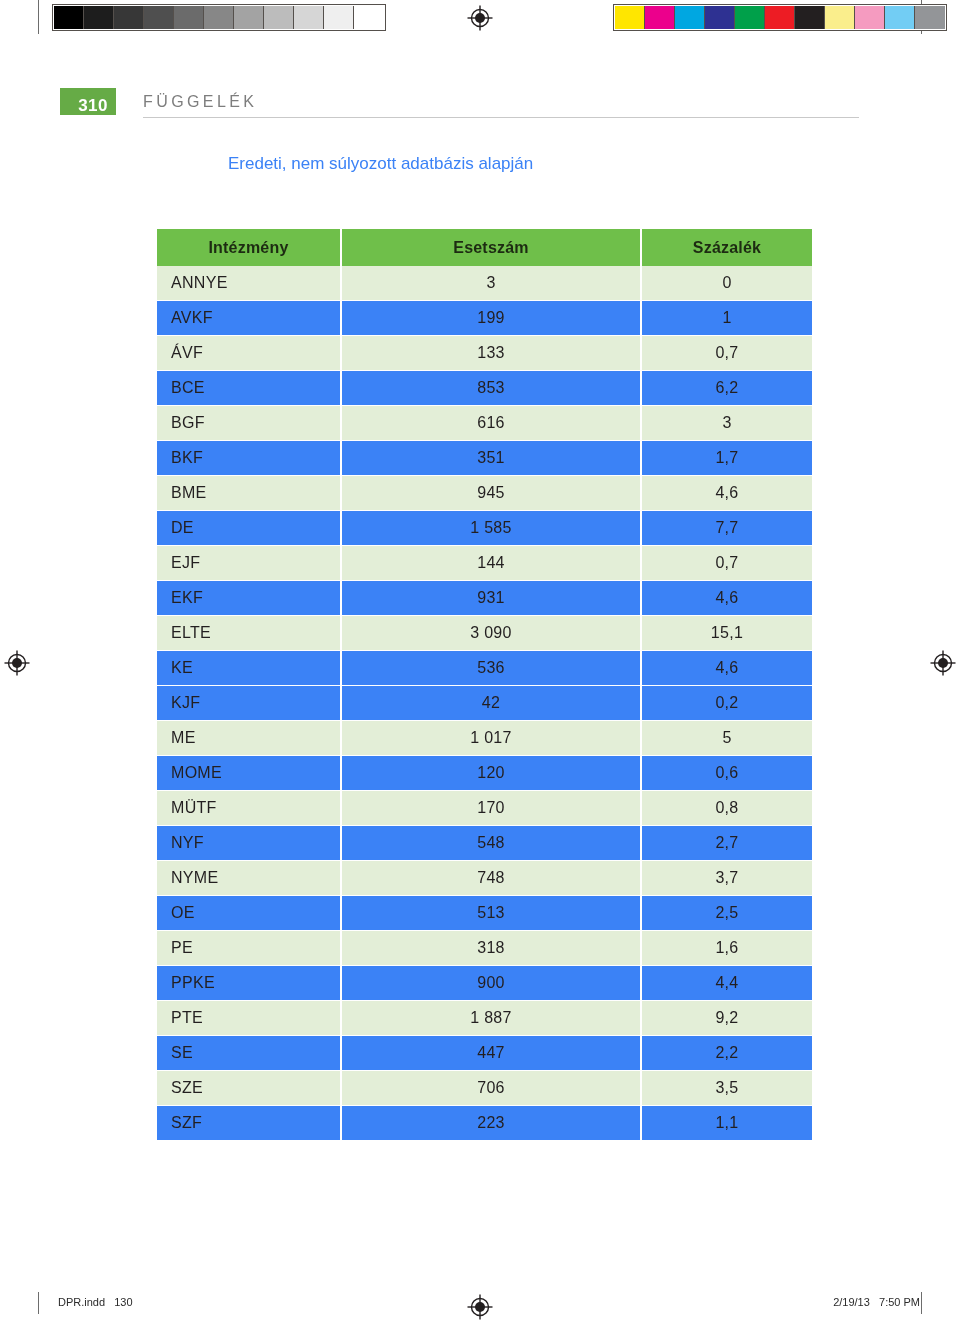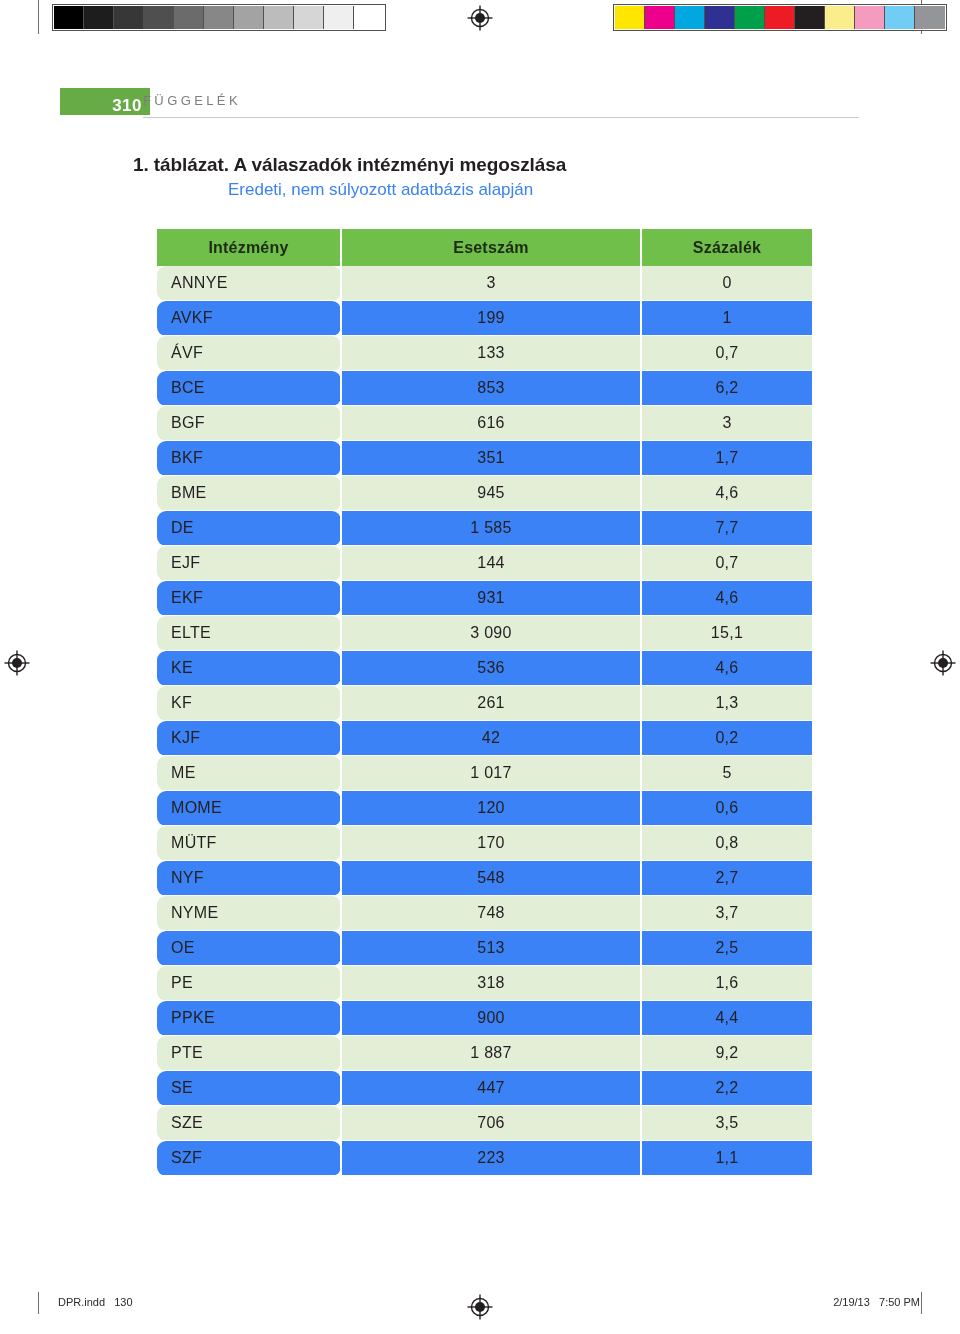--- a/index.html
+++ b/index.html
@@ -63,37 +63,37 @@
 
   
   .runhead {
     position: absolute;
     left: 0; top: 88px;
     width: 960px; height: 34px;
   }
   .folio-badge {
     position: absolute;
     left: 60px; top: 0;
-    width: 90px; height: 27px;
+    width: 56px; height: 27px;
     background: #66ab46;
   }
   .folio-num {
     position: absolute;
     right: 8px;
     bottom: 1px;
     color: #ffffff;
     font-size: 17px;
     font-weight: bold;
     letter-spacing: 0.5px;
     line-height: 1;
   }
   .runhead-label {
     position: absolute;
     left: 143px; top: 5px;
-    font-size: 13px;
+    font-size: 16px;
     letter-spacing: 3.4px;
     color: #7d7d7d;
     font-weight: normal;
   }
   .runhead-rule {
     position: absolute;
     left: 143px; top: 29px;
     width: 716px; height: 1px;
     background: #c9c9c9;
   }
@@ -155,21 +155,21 @@
   table.data-table tbody td {
     height: 34px;
     padding: 0 14px;
     border-right: 2px solid #ffffff;
     border-bottom: 1px solid #ffffff;
     vertical-align: middle;
     letter-spacing: 0.3px;
     color: #231f20;
   }
   table.data-table tbody td:last-child { border-right: none; }
-  td.cell-name { text-align: left; border-radius: 9px; }
+  td.cell-name { text-align: left; }
   td.cell-num  { text-align: center; }
   td.cell-pct  { text-align: center; }
 
   tbody tr.odd  td { background: #e3eed7; }
   tbody tr.even td { background: #3b82f6; }
 
   
   .page-footer {
     position: absolute;
     left: 0; top: 1296px;
@@ -266,21 +266,20 @@
 
 <div class="runhead">
   <div class="folio-badge">
     <span class="folio-num">310</span>
   </div>
   <div class="runhead-label">FÜGGELÉK</div>
   <div class="runhead-rule"></div>
 </div>
 
 <div class="caption-block">
-  <p class="caption-line1">1. táblázat. A válaszadók intézményi megoszlása</p>
   <p class="caption-line2">Eredeti, nem súlyozott adatbázis alapján</p>
 </div>
 
 <div class="data-table-wrap">
   <table class="data-table">
     <colgroup>
       <col class="c-name">
         <col class="c-num">
         <col class="c-pct">
     </colgroup>
@@ -345,25 +344,20 @@
         <tr class="odd">
           <td class="cell-name">ELTE</td>
           <td class="cell-num">3 090</td>
           <td class="cell-pct">15,1</td>
         </tr>
         <tr class="even">
           <td class="cell-name">KE</td>
           <td class="cell-num">536</td>
           <td class="cell-pct">4,6</td>
         </tr>
-        <tr class="odd">
-          <td class="cell-name">KF</td>
-          <td class="cell-num">261</td>
-          <td class="cell-pct">1,3</td>
-        </tr>
         <tr class="even">
           <td class="cell-name">KJF</td>
           <td class="cell-num">42</td>
           <td class="cell-pct">0,2</td>
         </tr>
         <tr class="odd">
           <td class="cell-name">ME</td>
           <td class="cell-num">1 017</td>
           <td class="cell-pct">5</td>
         </tr>

